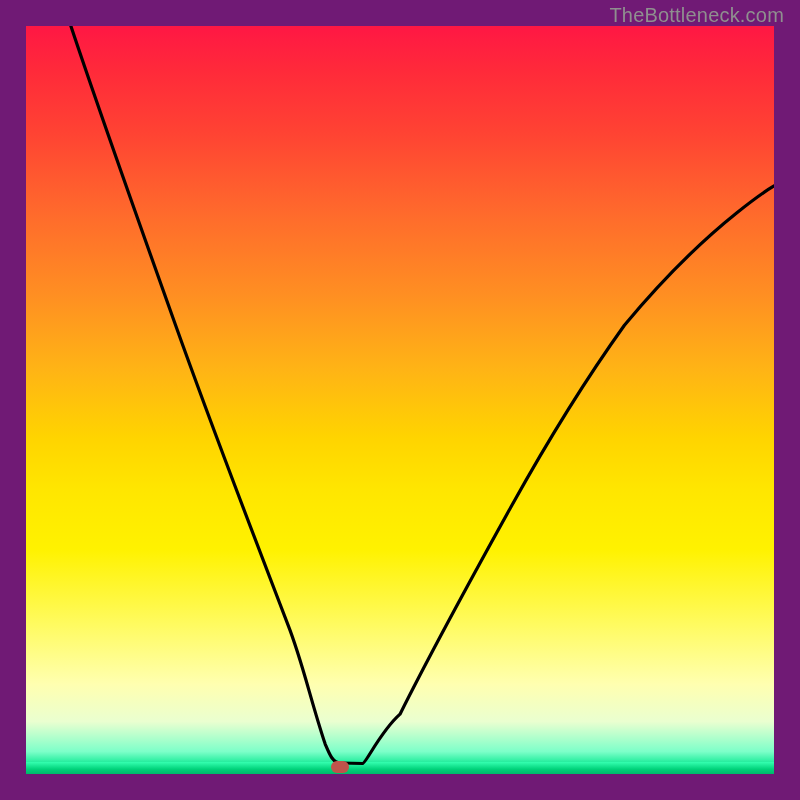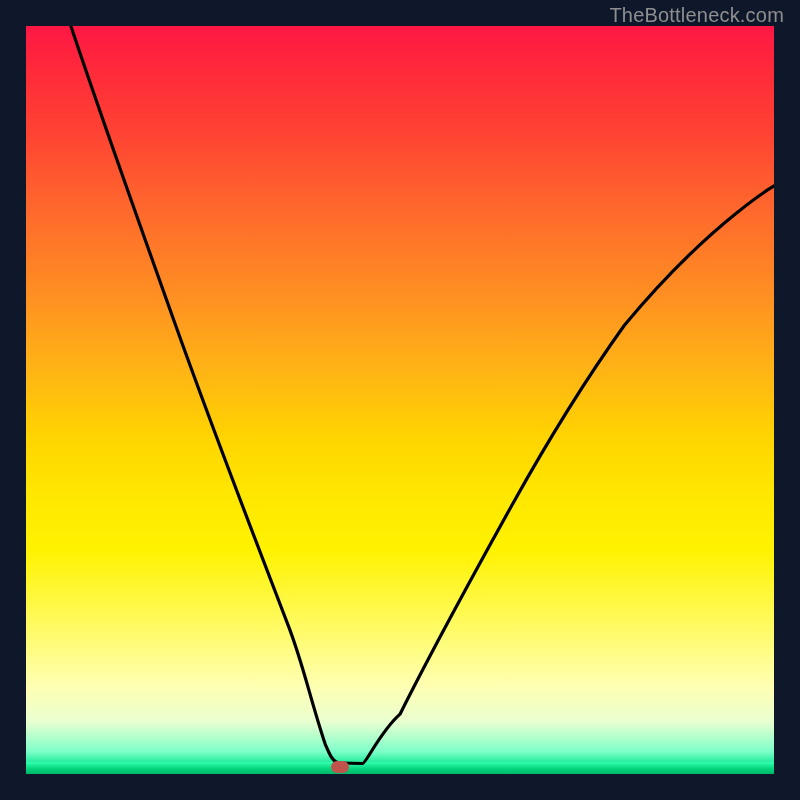--- a/index.html
+++ b/index.html
@@ -8,21 +8,21 @@
     width: 800px;
     height: 800px;
     background: #000;
     overflow: hidden;
     font-family: Arial, Helvetica, sans-serif;
   }
   .stage {
     position: relative;
     width: 800px;
     height: 800px;
-    background: #0f172a;
+    background: #701a75;
   }
   .plot {
     position: absolute;
     left: 26px;
     top: 26px;
     width: 748px;
     height: 748px;
     background: linear-gradient(to bottom,
       #ff1744 0%,
       #ff2a3a 6%,

